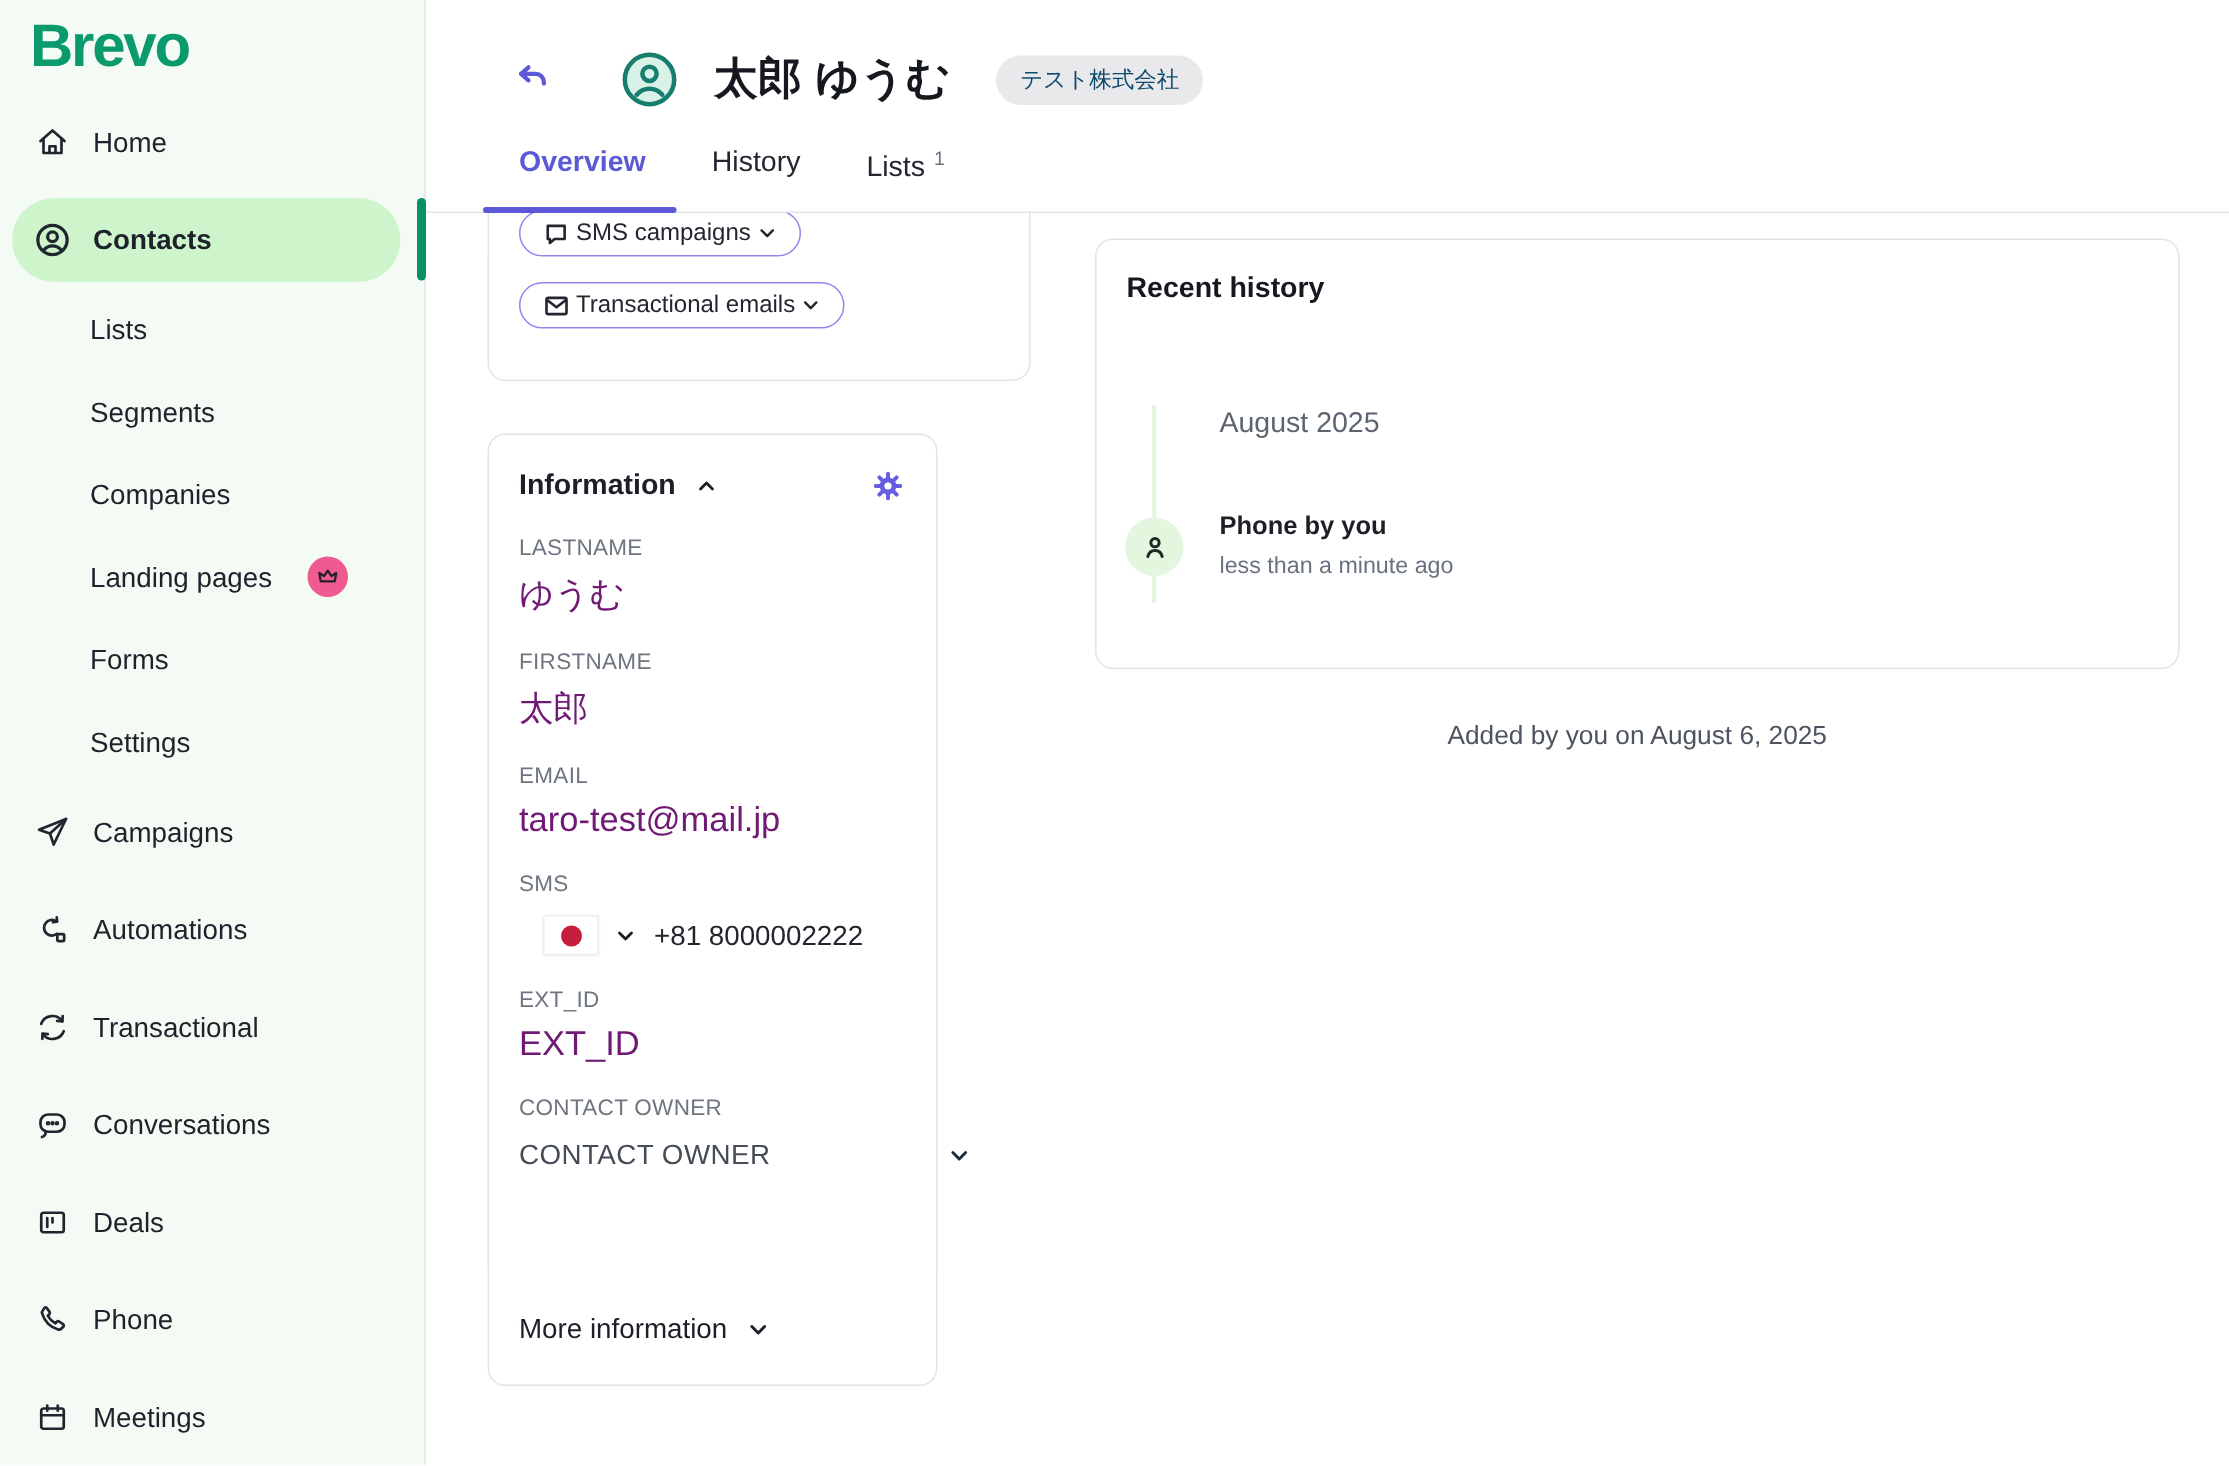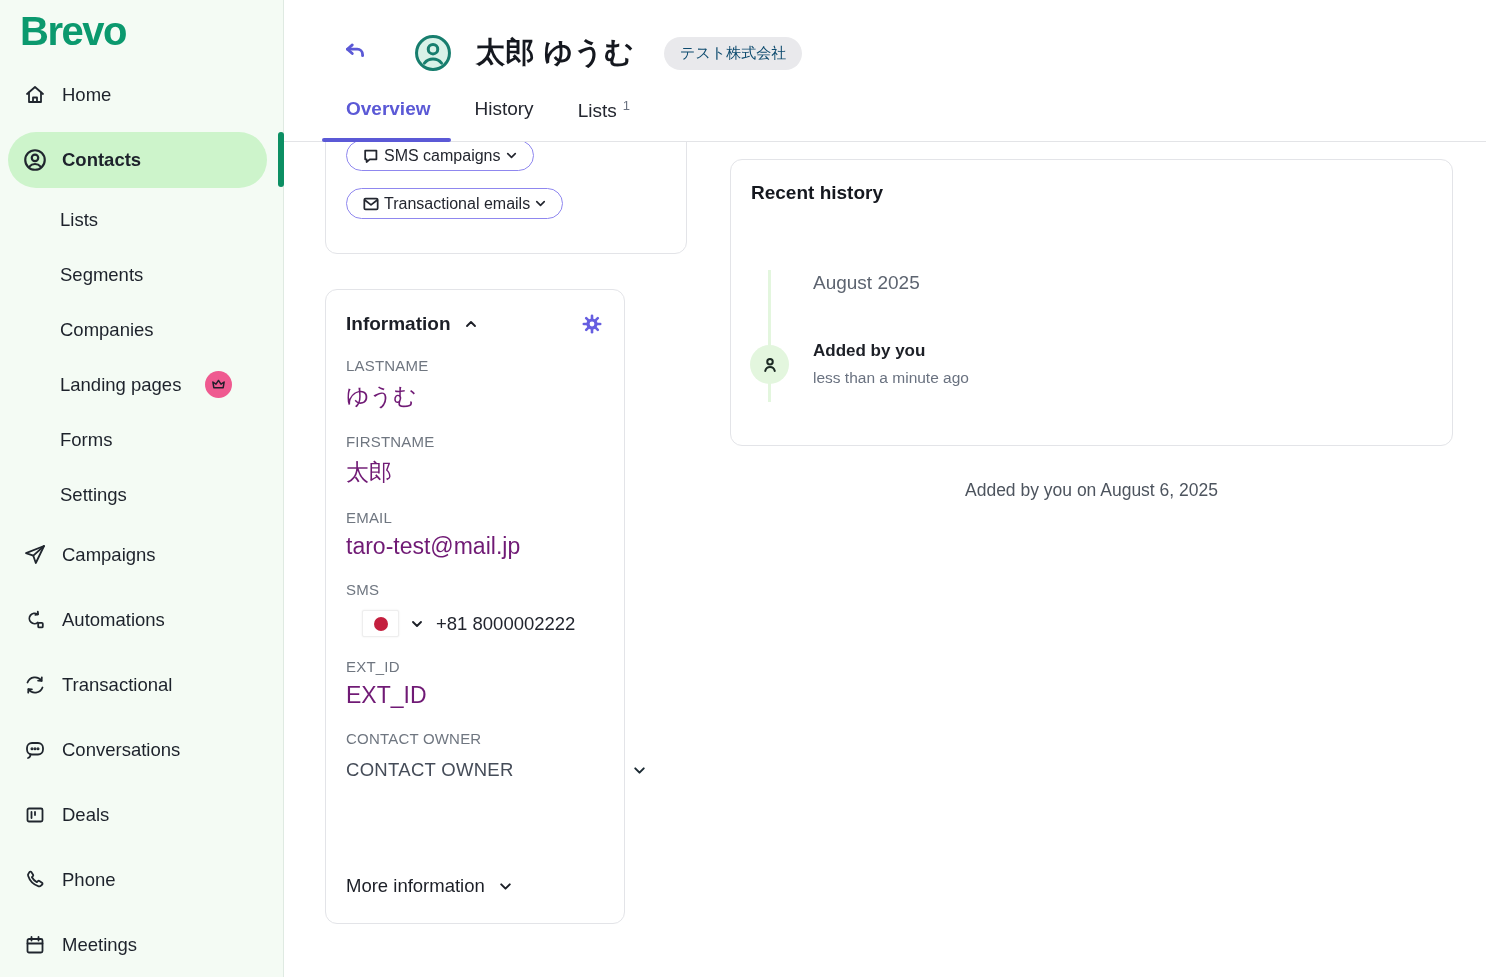--- a/index.html
+++ b/index.html
@@ -384,21 +384,21 @@
       <div class="card history">
         <div class="hist-title">Recent history</div>
         <div class="timeline-line"></div>
         <div class="hist-month">August 2025</div>
         <div class="hist-circle">
           <svg width="22" height="22" viewBox="0 0 24 24" fill="none" stroke="currentColor" stroke-width="2.2" stroke-linecap="round" stroke-linejoin="round">
               <circle cx="12" cy="8.5" r="3"></circle>
               <path d="M6.8 18.5c.7-3.1 2.7-4.4 5.2-4.4s4.5 1.3 5.2 4.4"></path>
             </svg>
         </div>
-        <div class="hist-event-title">Added by you</div>
+        <div class="hist-event-title">Phone by you</div>
         <div class="hist-event-time">less than a minute ago</div>
       </div>
 
       <div class="added-footer">Added by you on August 6, 2025</div>
 
     </div>
   </div>
 </div>
 
 </body></html>

